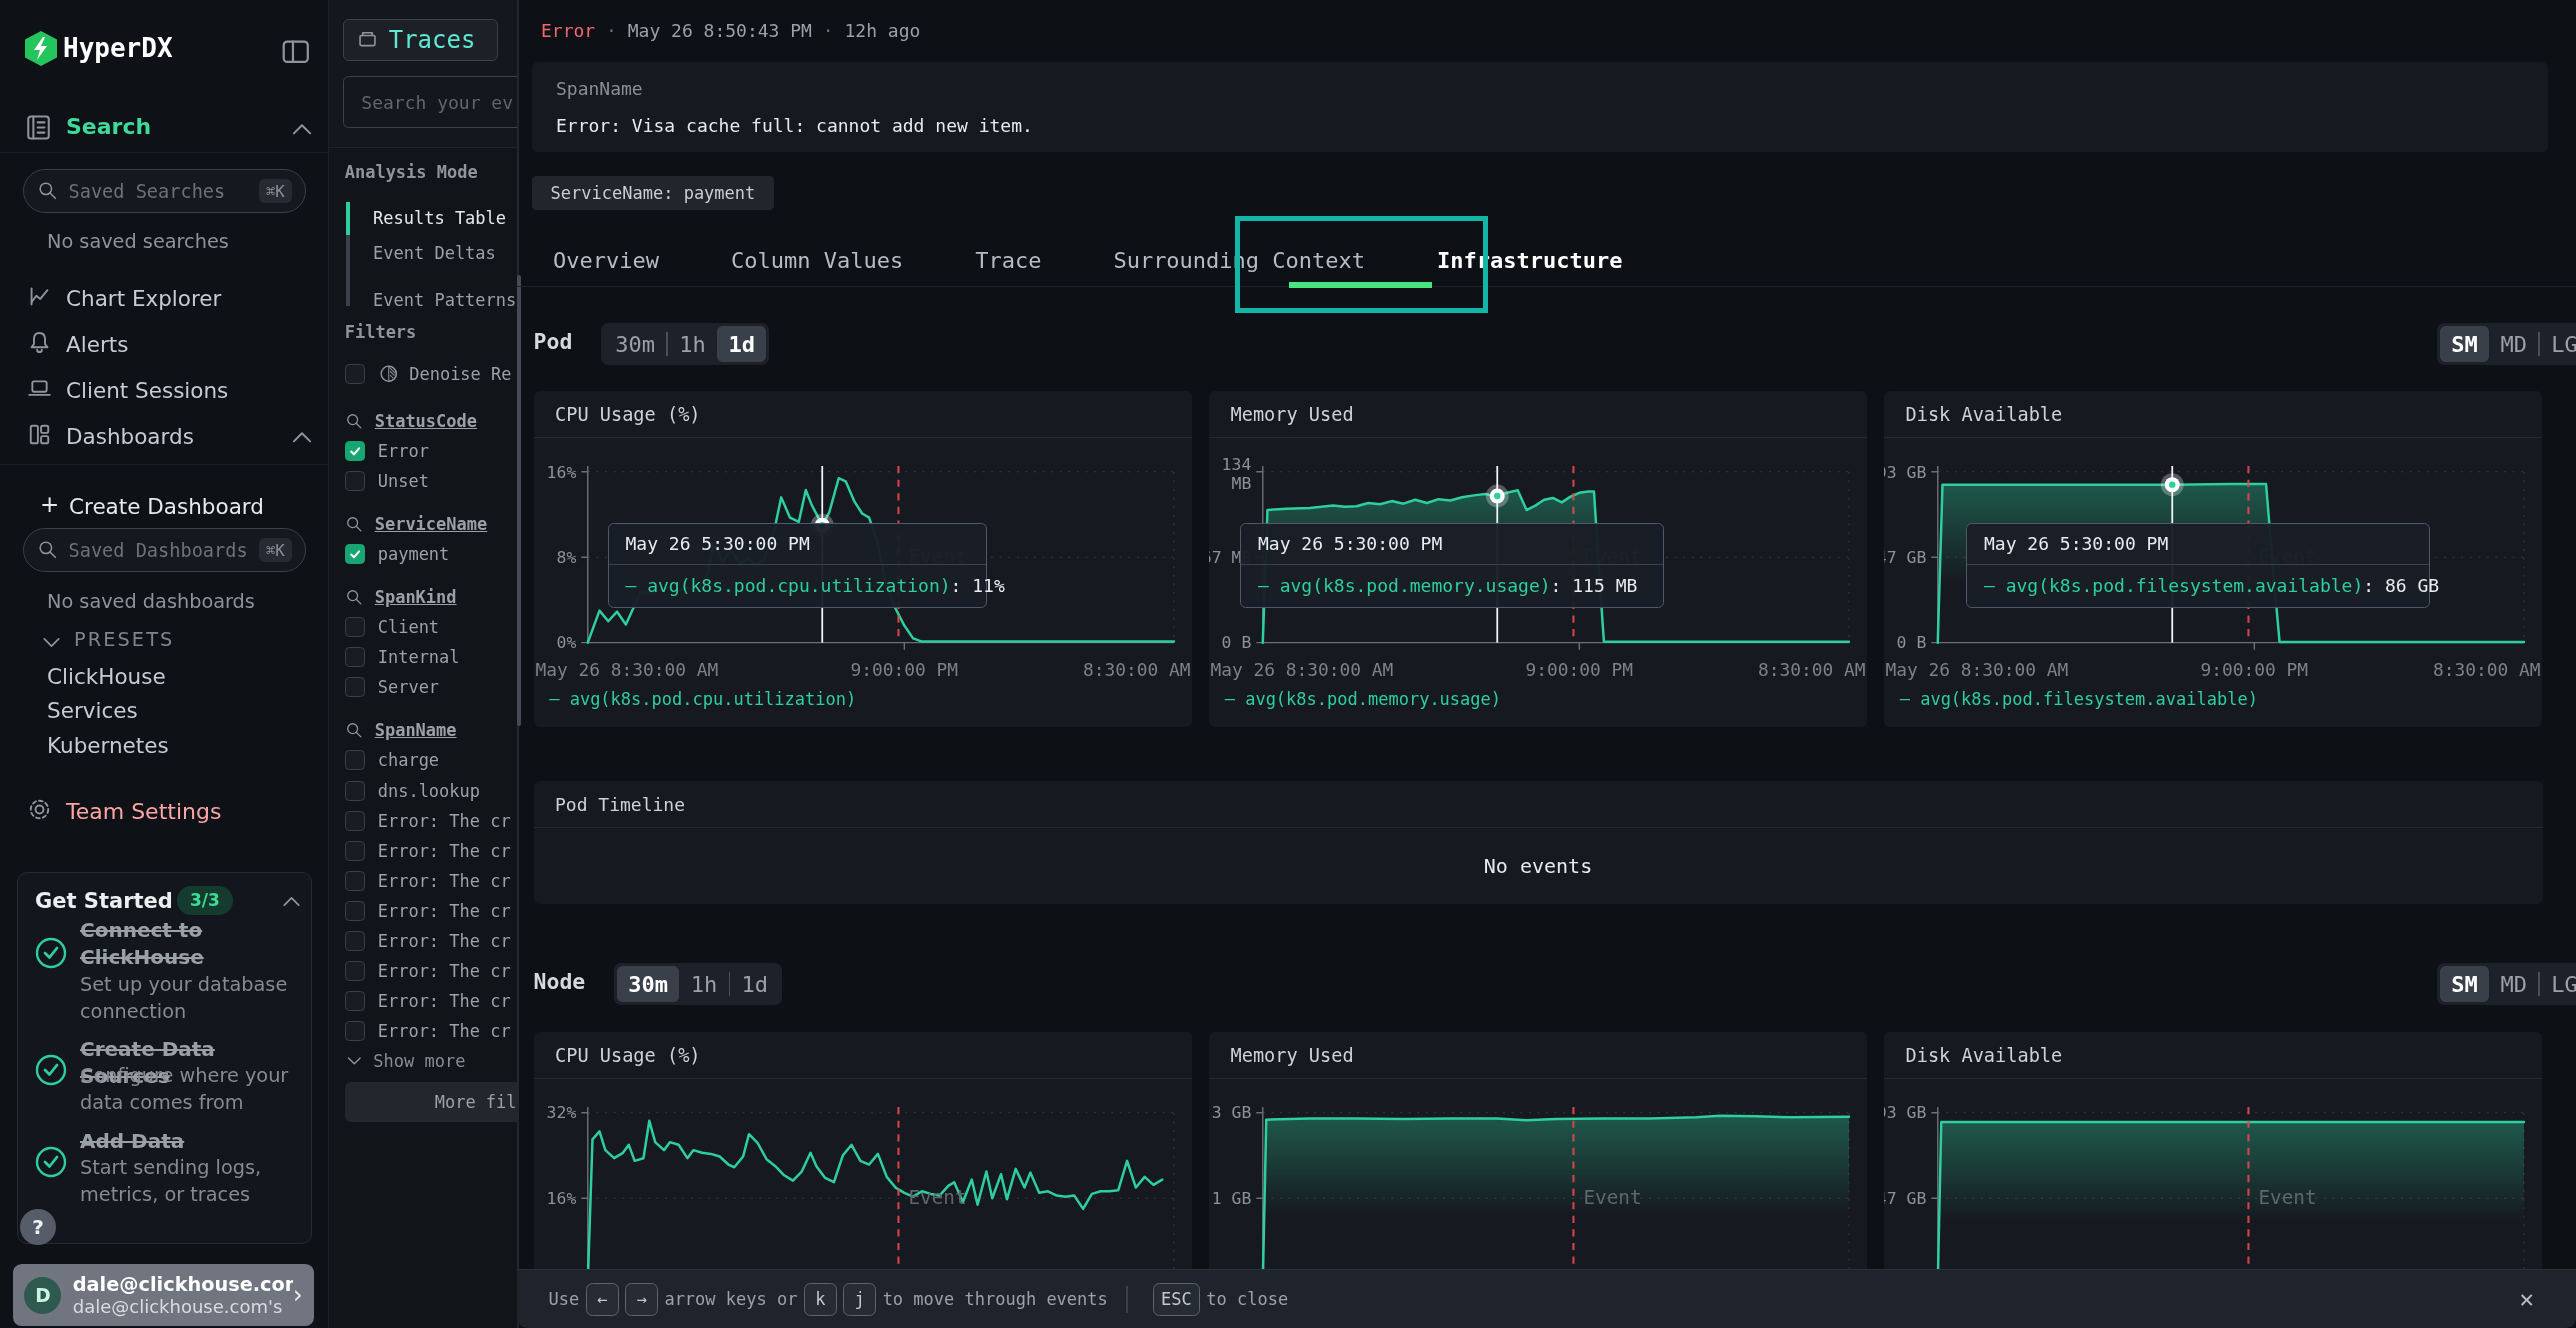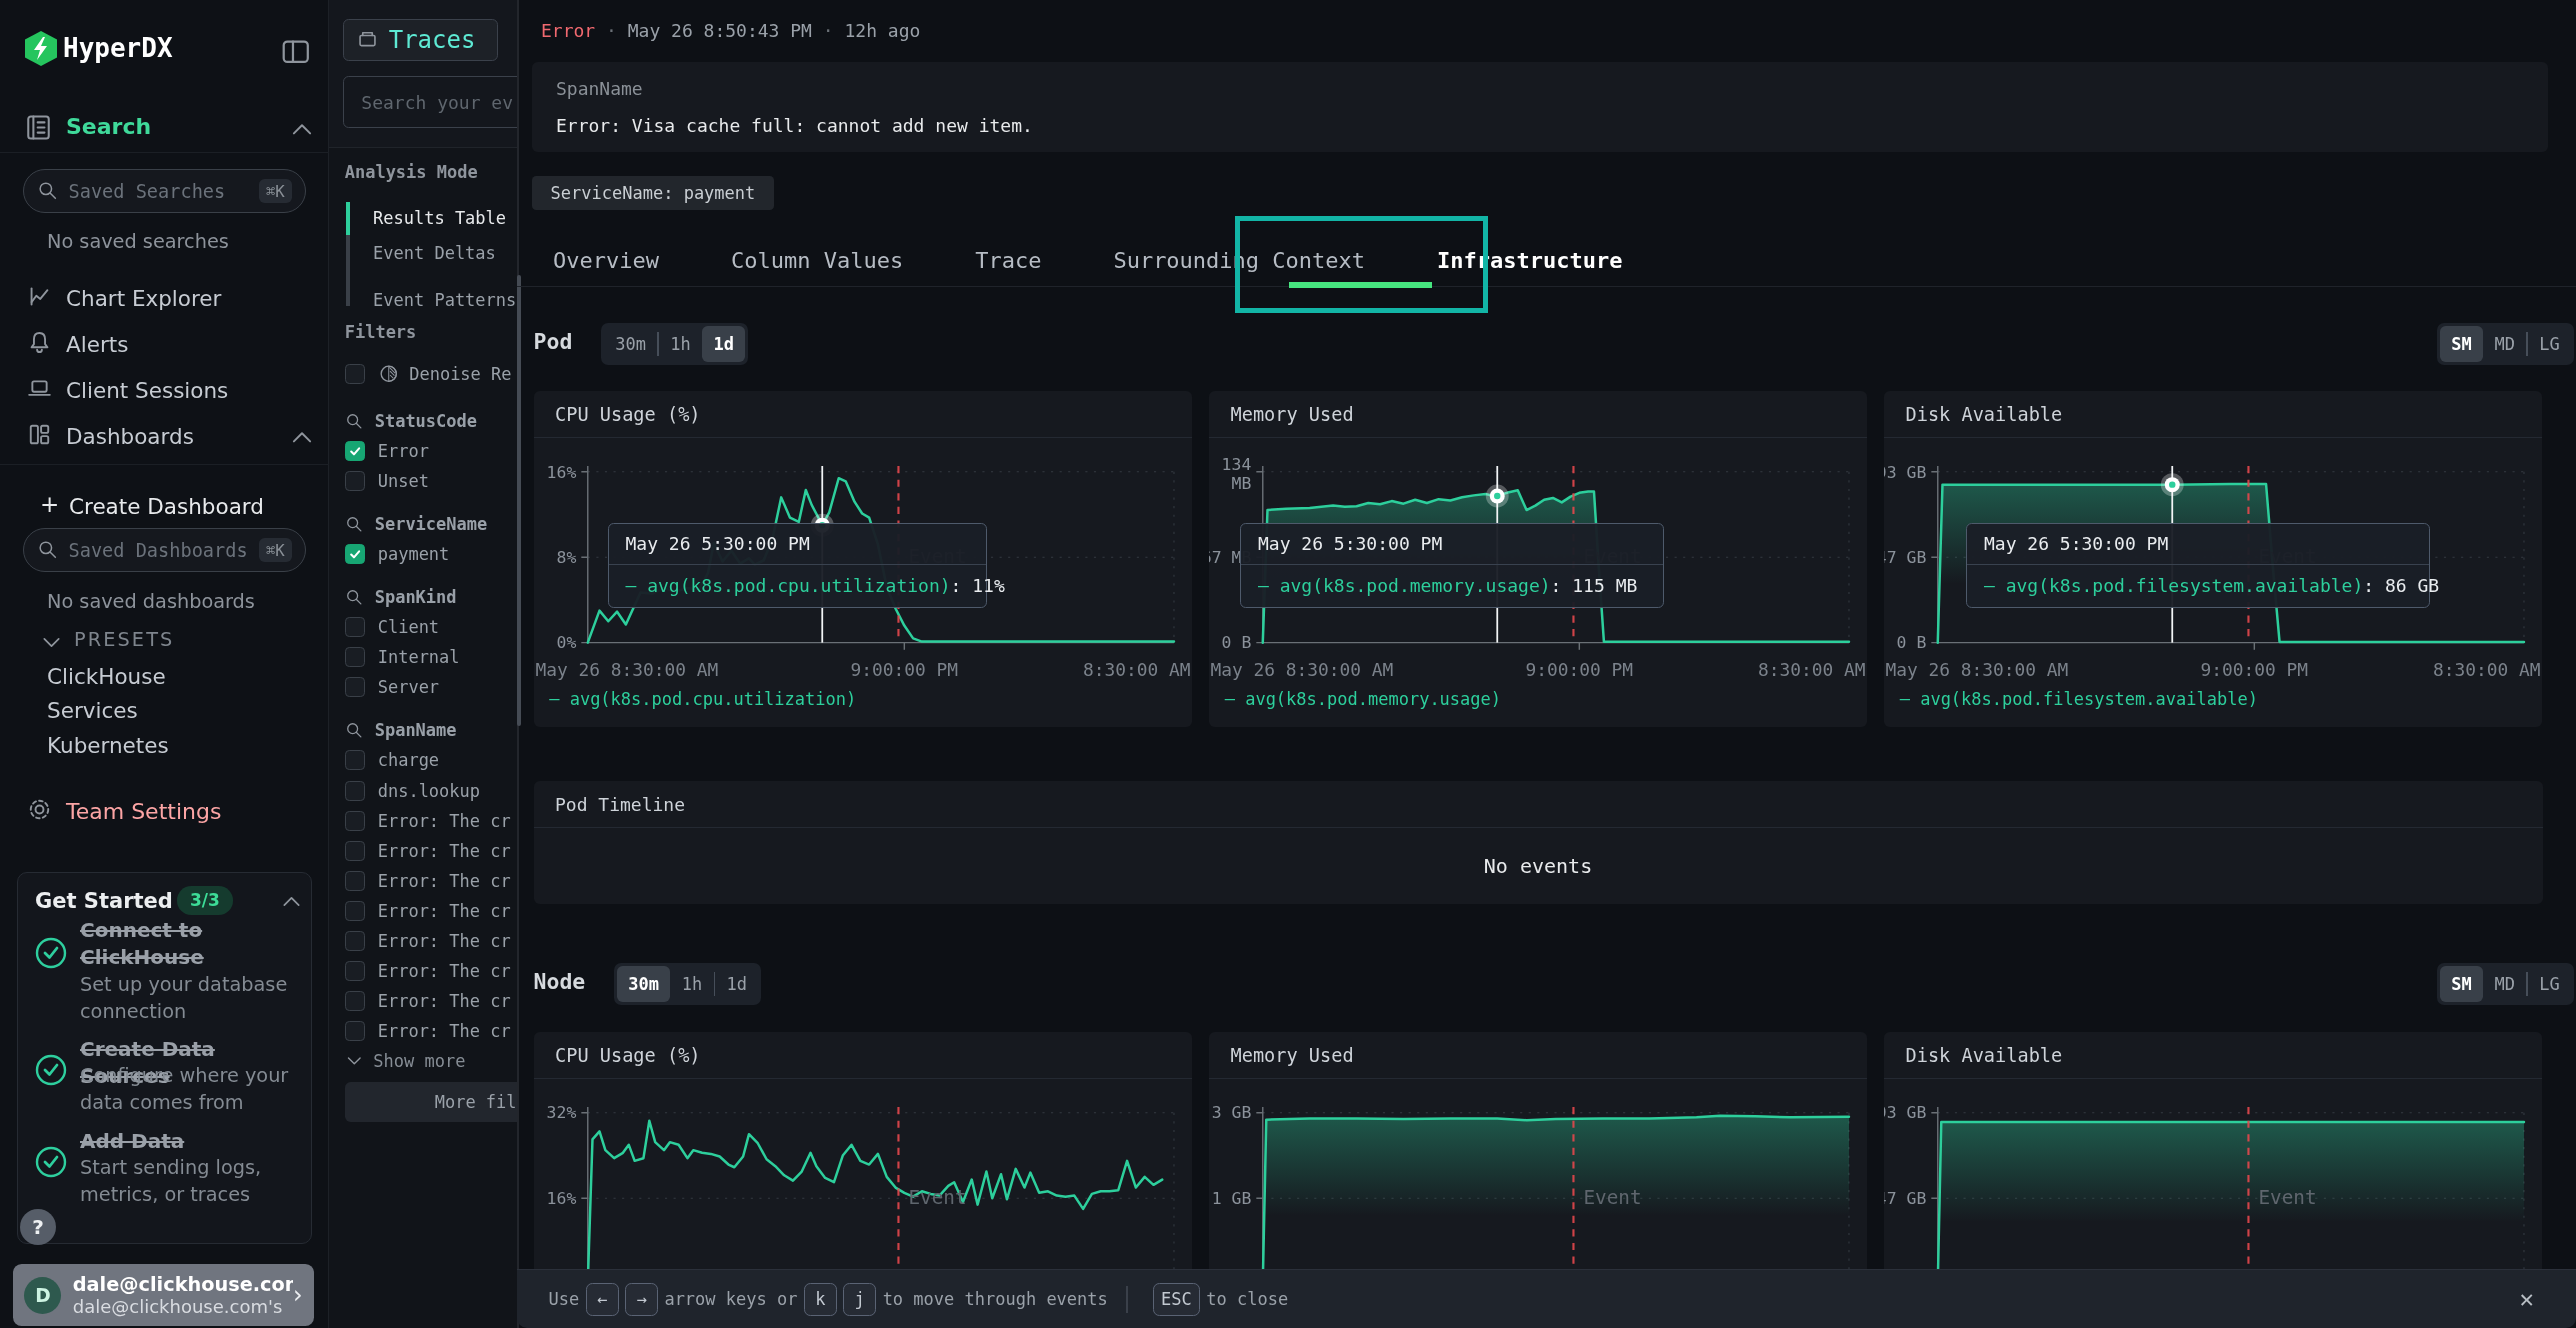--- a/index.html
+++ b/index.html
@@ -16,28 +16,28 @@
   .divider{position:absolute;left:0;width:329px;height:1.4px;background:#1b1f25;}
   .gs-title{font-weight:bold;text-decoration:line-through;color:#9aa0a8;font-size:20px;line-height:26.5px;}
   .gs-desc{color:#848b93;font-size:19.3px;line-height:26.5px;}
   .icn{stroke:#8f959d;fill:none;stroke-width:2.4;stroke-linecap:round;stroke-linejoin:round;}
 
   
   #filtercol{left:329px;top:0;width:188px;height:1328px;background:#111419;overflow:hidden;font-family:"DejaVu Sans Mono",monospace;}
   .f-row{position:absolute;left:15.7px;height:24px;display:flex;align-items:center;color:#9aa1a9;font-size:17px;white-space:nowrap;}
   .chk{width:20px;height:20px;border-radius:4.3px;border:1.4px solid #3a4048;background:#191d23;margin-right:13px;flex:0 0 auto;}
   .chk.on{background:#17a673;border-color:#17a673;display:flex;align-items:center;justify-content:center;}
-  .g-hdr{font-weight:bold;color:#99a0a8;}
+  .g-hdr{font-weight:bold;color:#99a0a8;text-decoration:underline;}
 
   
   #drawer{left:517px;top:0;width:2059px;height:1328px;background:#0d1015;font-family:"DejaVu Sans Mono",monospace;}
   .card{position:absolute;background:#16191f;border-radius:5.7px;}
   .chart-card{width:658px;height:336px;overflow:hidden;}
   .card-h{position:absolute;left:0;top:0;width:100%;height:47px;border-bottom:1.4px solid #242932;display:flex;align-items:center;padding:0 21.5px;color:#ced3d9;font-size:18.6px;}
-  .seg{position:absolute;height:42px;background:#1d222a;border-radius:7.2px;display:flex;align-items:center;padding:2.9px;color:#9aa1a9;font-size:17px;}
+  .seg{position:absolute;height:42px;background:#1d222a;border-radius:7.2px;display:flex;align-items:center;padding:2.9px;color:#9aa1a9;font-size:22px;}
   .seg .s{height:36px;display:flex;align-items:center;justify-content:center;padding:0 11.4px;border-radius:5.7px;}
   .seg .s.on{background:#394049;color:#fff;font-weight:bold;}
   .seg .sep{width:1.4px;height:24px;background:#464e59;}
   .tab{color:#b6bcc4;font-size:22px;}
   .tab.on{color:#fff;font-weight:bold;}
   .tt{position:absolute;top:132px;background:rgba(26,30,38,0.96);border:1.4px solid #4e5a6b;border-radius:5.7px;z-index:3;color:#e9ecef;font-size:18px;}
   .tt-t{padding:9.3px 17px;border-bottom:1.4px solid #39424f;white-space:nowrap;}
   .tt-r{padding:10.7px 17px;color:#2dcf9c;white-space:nowrap;}
   .tt-r .v{color:#e9ecef;}
   .lgd{position:absolute;left:15.7px;top:298px;font-size:17px;color:#2dcf9c;white-space:nowrap;}

